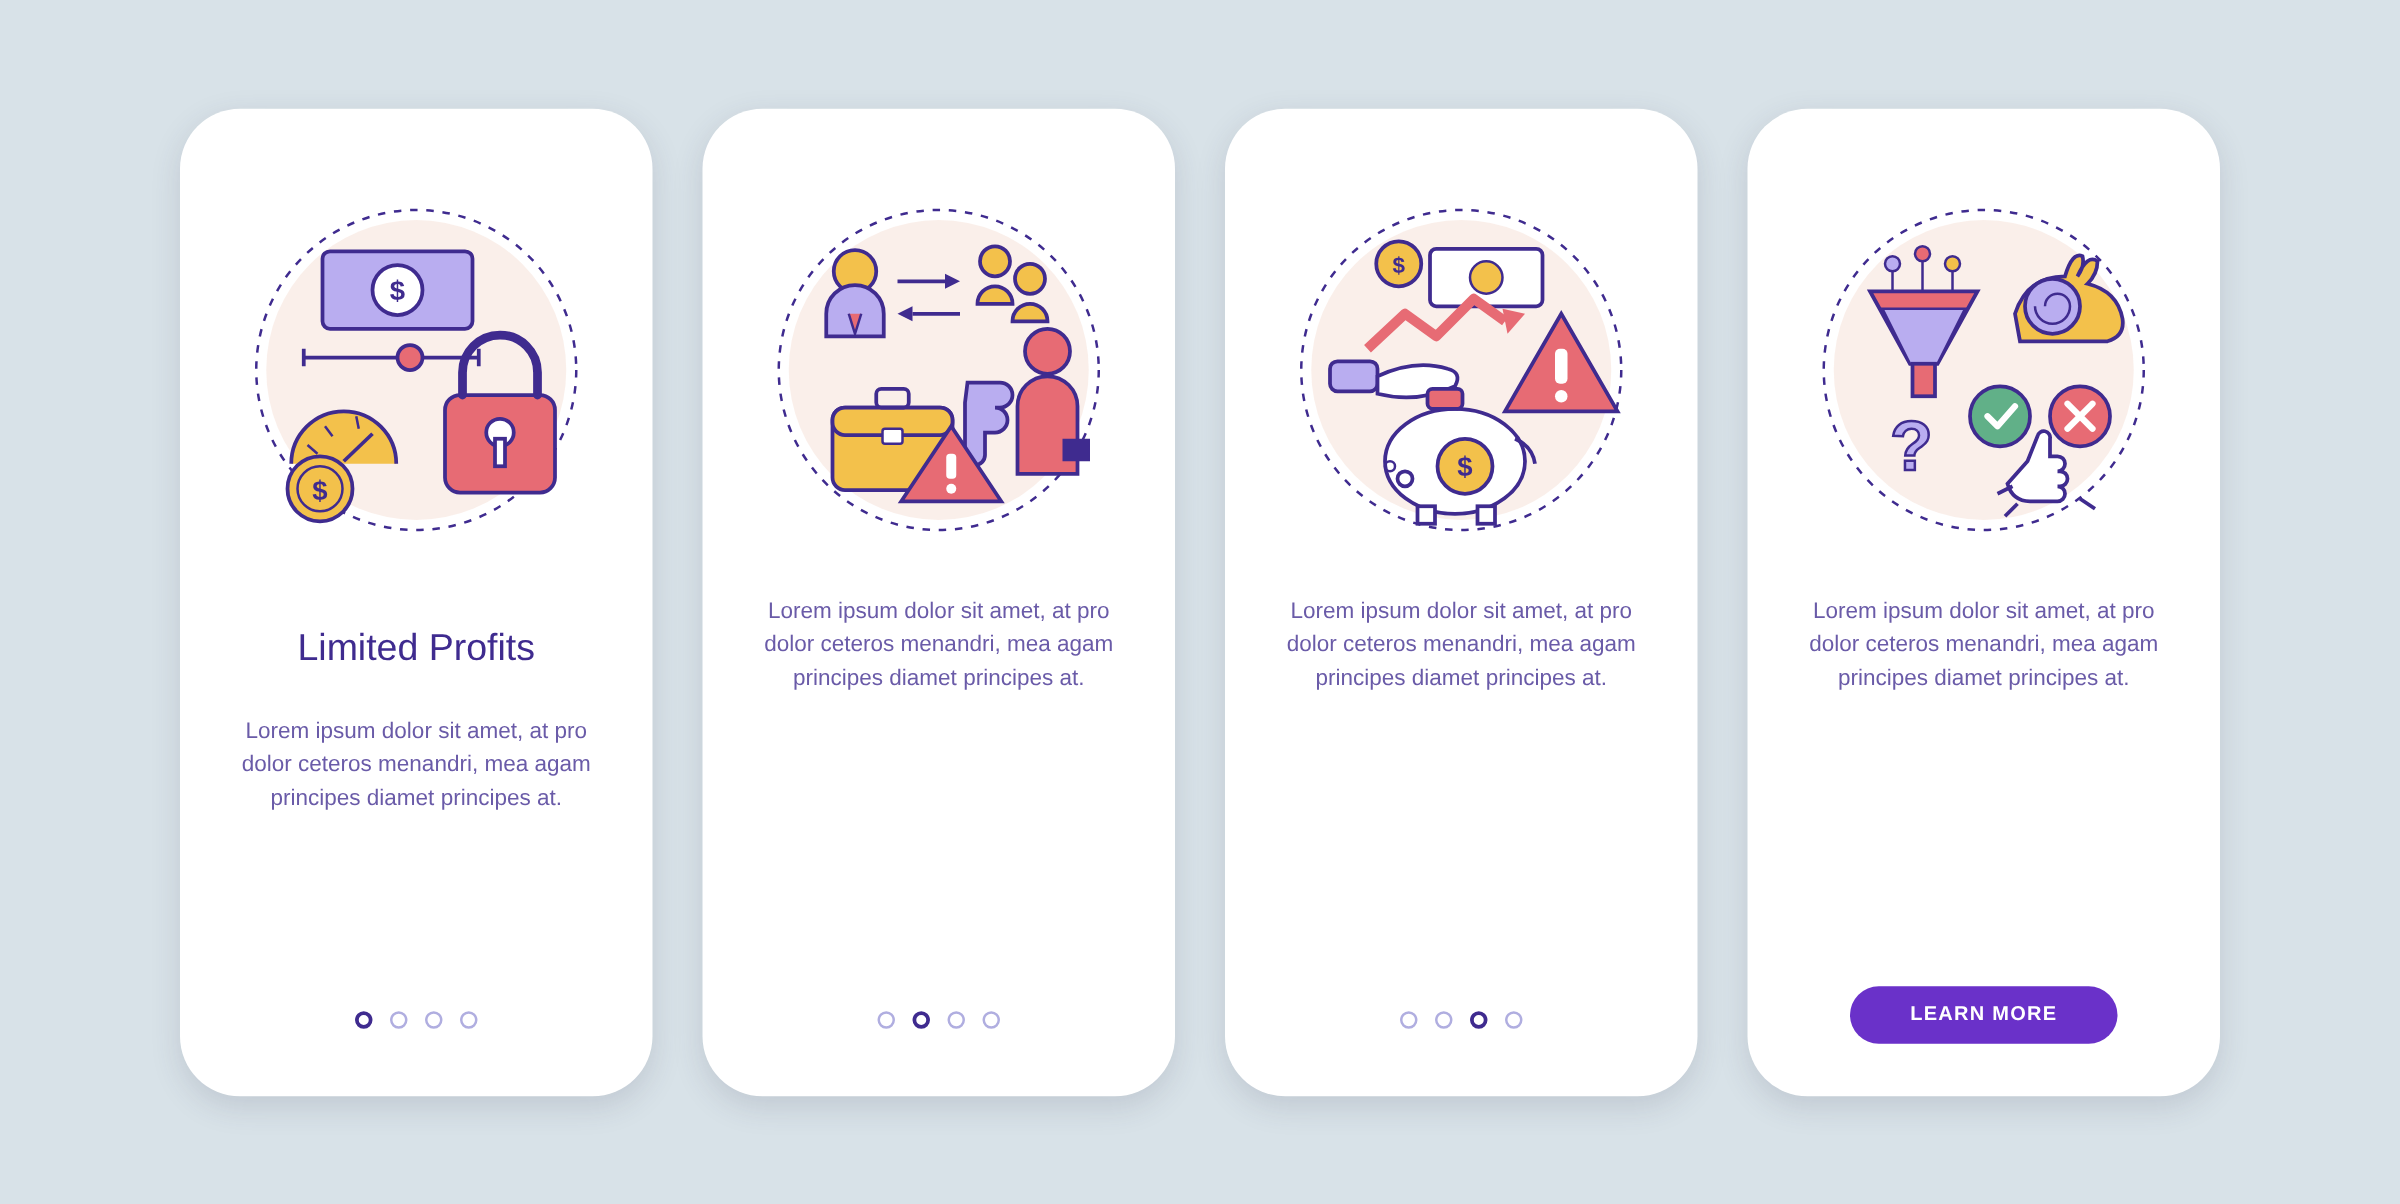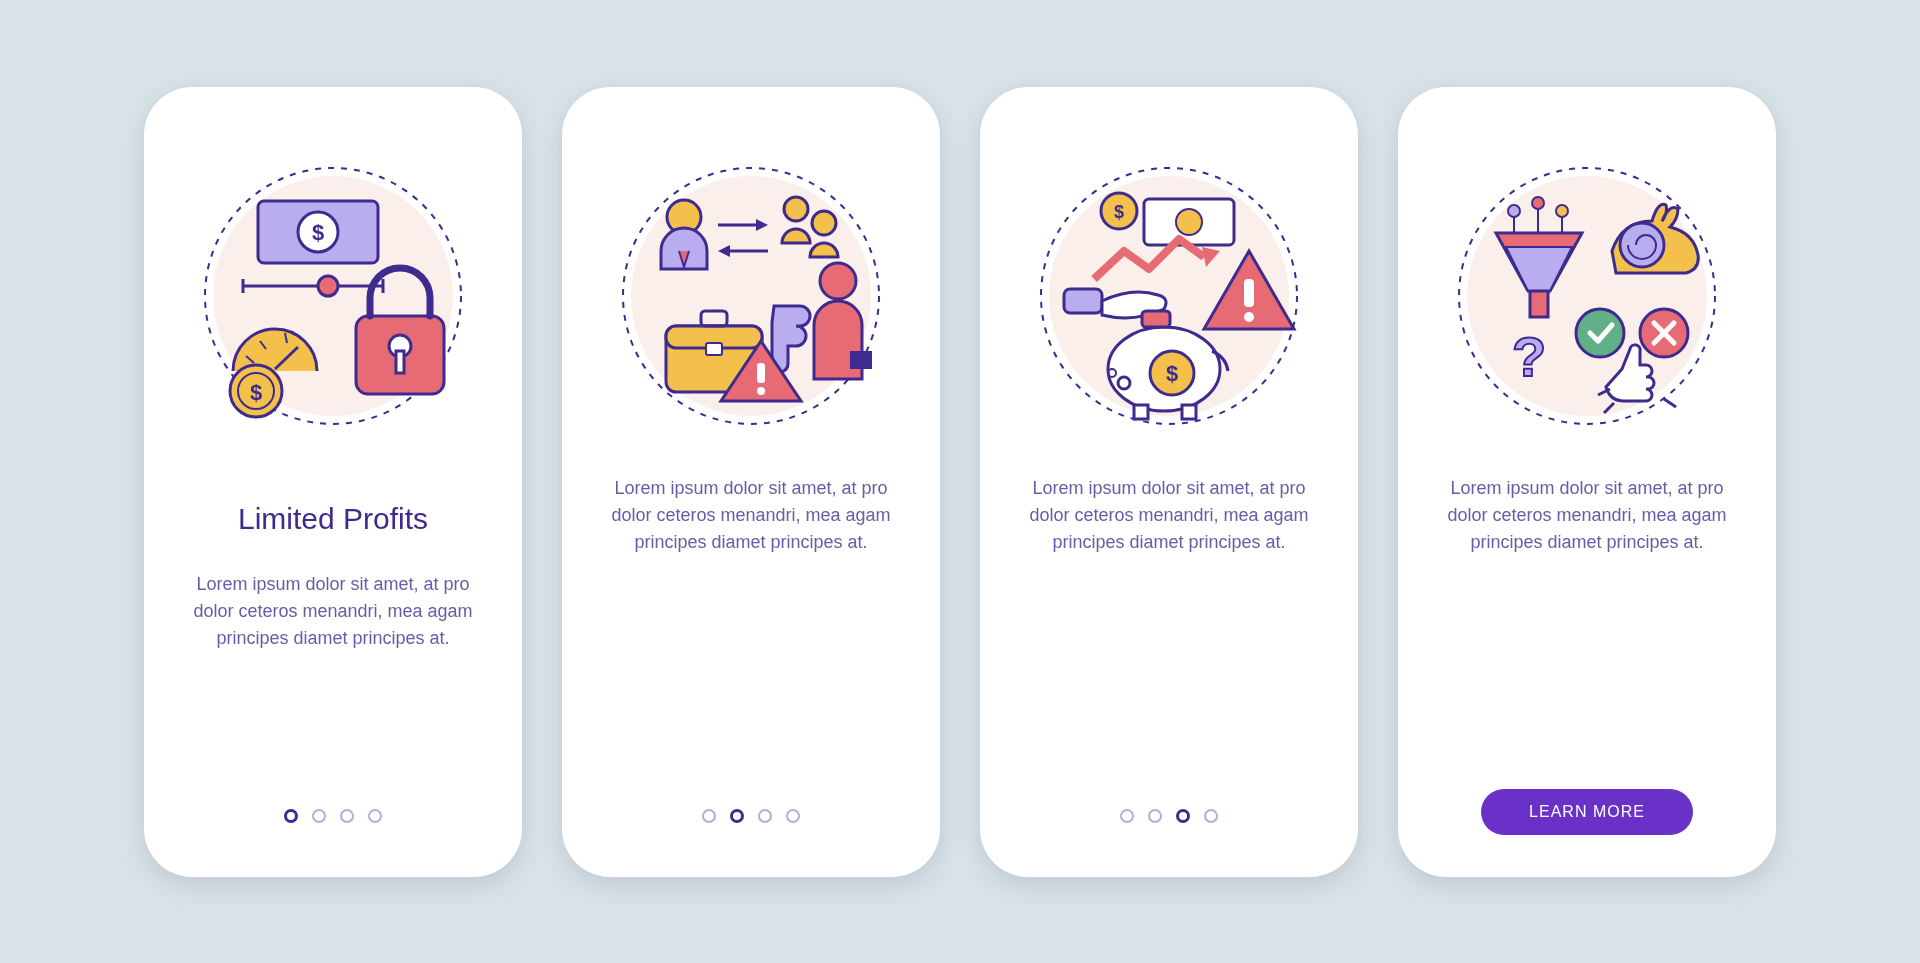--- a/index.html
+++ b/index.html
@@ -62,21 +62,21 @@
   .dot {
     width: 14px;
     height: 14px;
     border-radius: 50%;
     border: 2px solid #b0aee0;
   }
   .dot.active { border-color: #3f2b8f; border-width: 3px; }
   .btn {
     background: #6a31c9;
     color: #ffffff;
-    font-weight: 400;
+    font-weight: 700;
     letter-spacing: 1px;
     font-size: 16px;
     padding: 14px 48px;
     border-radius: 999px;
     border: none;
     margin-bottom: 6px;
     cursor: pointer;
   }
 </style>
 </head>

